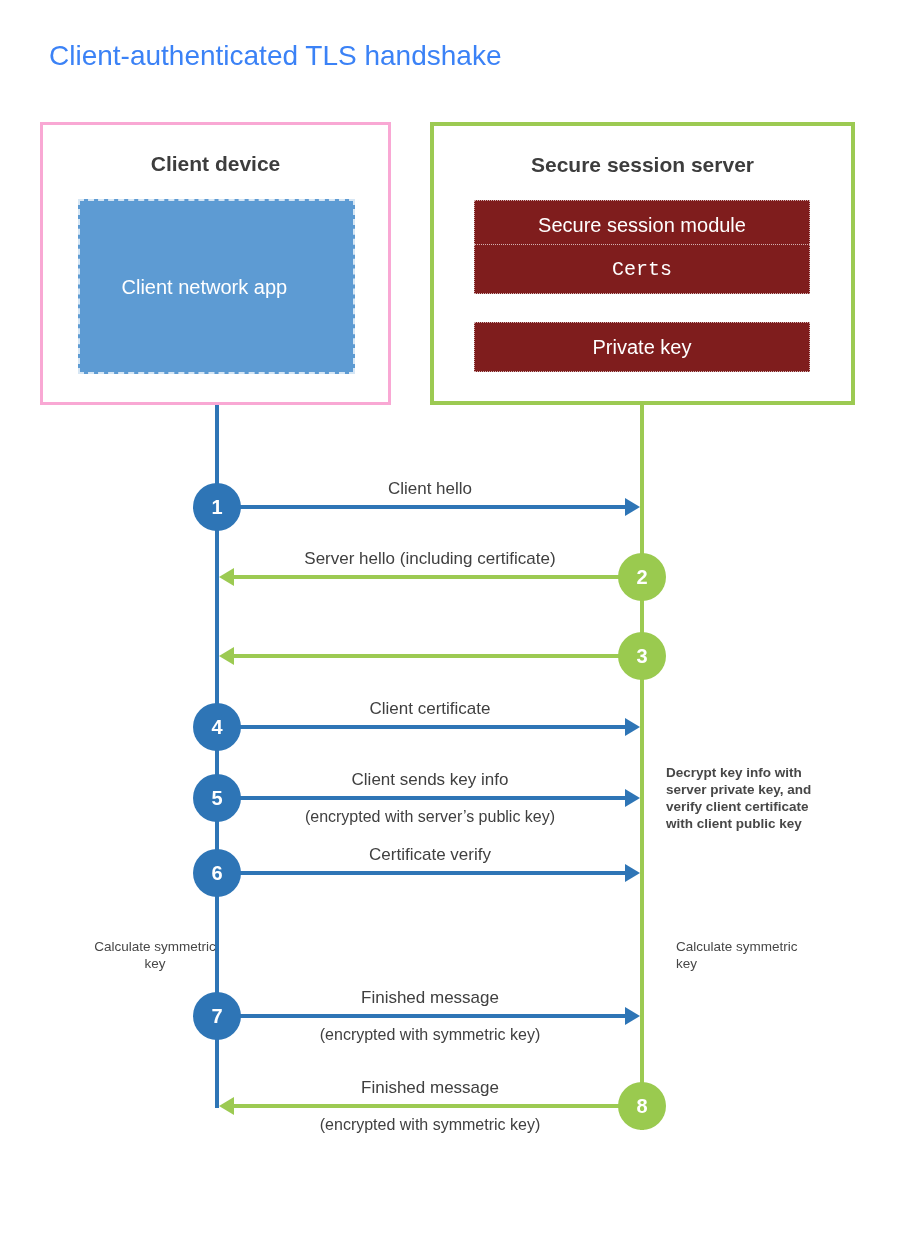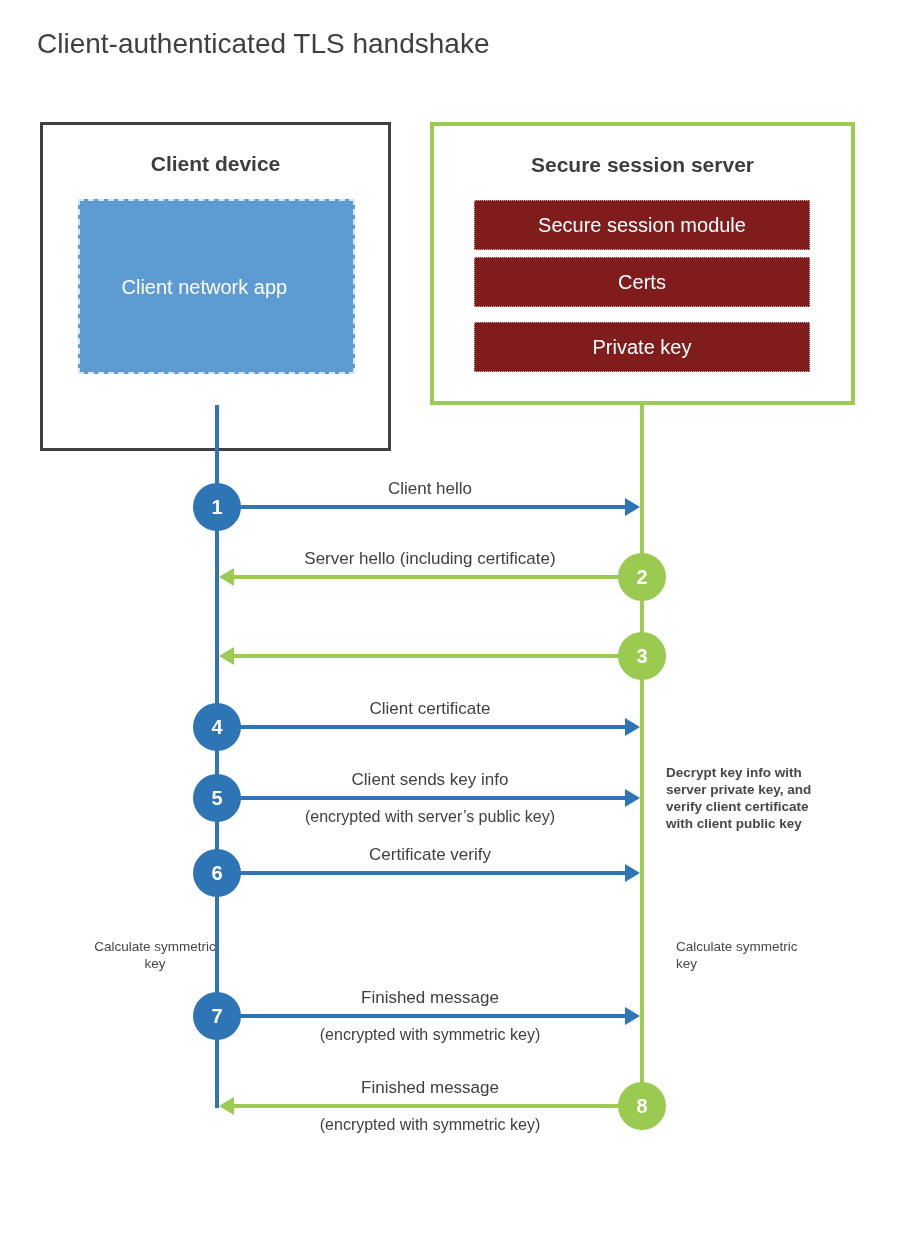--- a/index.html
+++ b/index.html
@@ -1,42 +1,42 @@
 <!DOCTYPE html>
 <html><head>
 <meta charset="utf-8">
 <style>
   html,body { margin:0; padding:0; background:#fff; }
   .canvas {
     position:relative; width:900px; height:1256px; background:#ffffff;
     font-family:"Liberation Sans", sans-serif; overflow:hidden;
   }
   .title {
-    position:absolute; left:37px; top:28px; margin:0;
-    font-size:28px; font-weight:300; color:#404040;
+    position:absolute; left:37px; top:28px; margin:12px;
+    font-size:28px; font-weight:300; color:#3b82f6;
   }
   .box { position:absolute; background:#fff; box-sizing:border-box; }
-  .client-box { left:40px; top:122px; width:351px; height:329px; border:3px solid #404040; }
+  .client-box { left:40px; top:122px; width:351px; height:283px; border:3px solid #f9a8d4; }
   .server-box { left:430px; top:122px; width:425px; height:283px; border:4px solid #9cca52;padding-left:44px; }
   .box-title {
     position:absolute; top:27px; left:0; width:100%; text-align:center;
     font-size:21px; font-weight:700; color:#3d3d3d;
   }
   .client-app {
     position:absolute; left:35px; top:74px; width:277px; height:175px;
     background:#5d9bd3; border:2px dashed rgba(255,255,255,0.75); box-sizing:border-box;
     display:flex; align-items:center; justify-content:center;
   }
   .client-app-label { width:190px; text-align:left; color:#ffffff; font-size:20px; line-height:1.5; }
   .bar {
     position:absolute; left:40px; width:336px; height:50px;
     background:#7f1d1d; border:1px dotted rgba(255,255,255,0.65); box-sizing:border-box;
     color:#ffffff; font-size:20px; display:flex; align-items:center; justify-content:center;
   }
-  .bar-1 { top:74px; } .bar-2 { top:131px; } .bar-3 { top:196px; }
+  .bar-1 { top:74px; } .bar-2 { top:118px;font-family:Liberation Mono, monospace; } .bar-3 { top:196px; }
 
   .lifeline { position:absolute; width:4px; }
   .blue-line  { left:215px; top:405px; height:703px; background:#2e75b6; }
   .green-line { left:640px; top:405px; height:725px; background:#9cca52; }
 
   .circle {
     position:absolute; width:48px; height:48px; border-radius:50%;
     display:flex; align-items:center; justify-content:center;
     color:#fff; font-size:20px; font-weight:700;
   }

